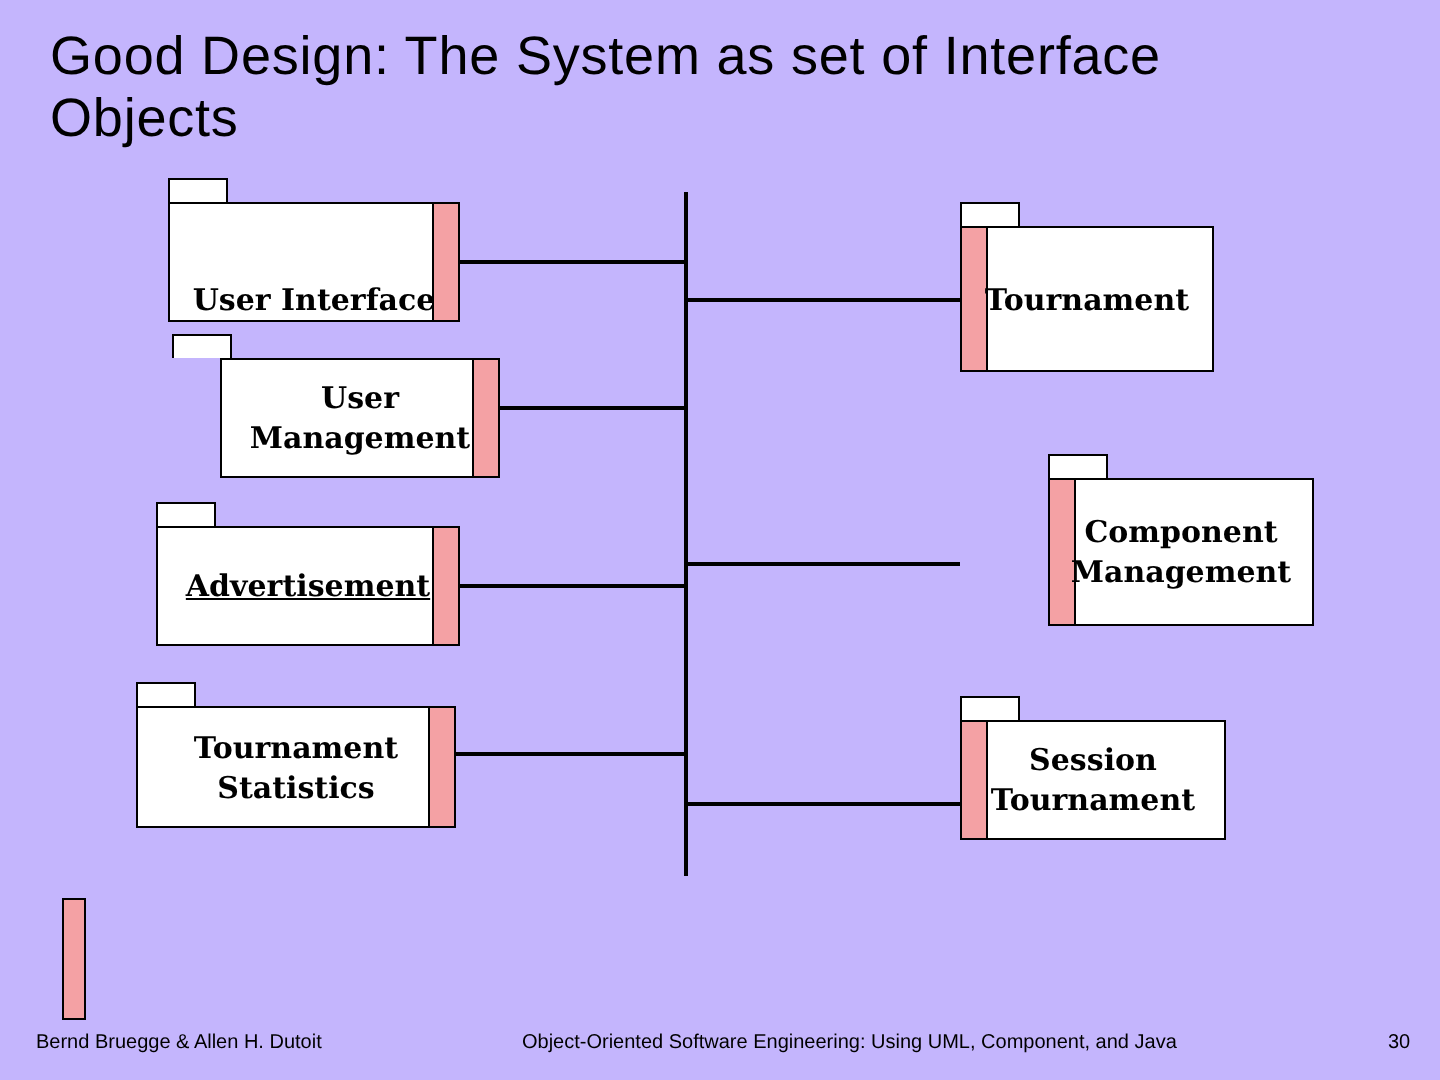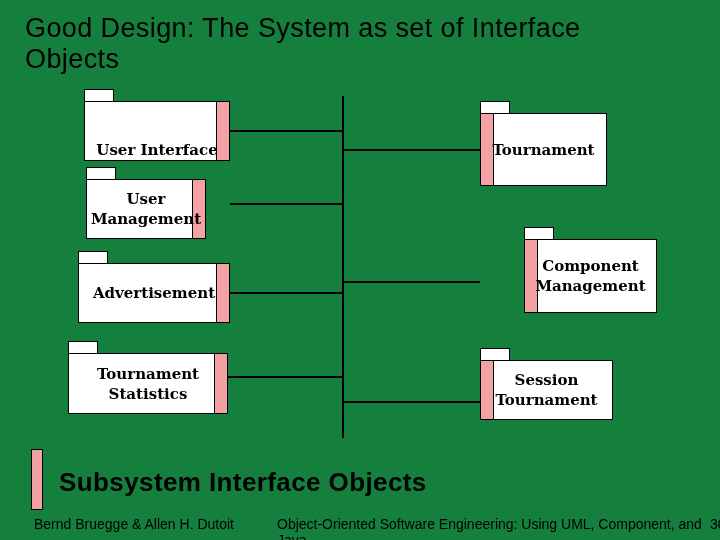--- a/index.html
+++ b/index.html
@@ -1,21 +1,21 @@
 <!DOCTYPE html>
 <html style="--pink: #F4A1A4; --line: #000000;"><head>
 <meta charset="utf-8">
 <style>
   :root{
     --pink:#F4A1A4;
     --line:#000000;
   }
   html,body{margin:0;padding:0;background:#fff;}
   .slide{
-    position:relative;width:720px;height:540px;background:#15803d;
+    position:relative;width:720px;height:540px;background:#c4b5fd;
     font-family:"Liberation Sans",sans-serif;color:#000;overflow:hidden;
   }
   .title{
     position:absolute;left:25px;top:13px;width:665px;
     font-size:27px;line-height:31px;font-weight:400;letter-spacing:.4px;
     white-space:pre-line;color:#000;
   }
   
   .pkg{position:absolute;}
   .pkg .tab{
@@ -40,21 +40,21 @@
   .hline{position:absolute;height:1.5px;background:var(--line);}
   .vline{position:absolute;width:1.5px;background:var(--line);}
   .caption-bar{
     position:absolute;left:31px;top:449px;width:12px;height:61px;
     background:var(--pink);border:1px solid var(--line);box-sizing:border-box;
   }
   .caption{
     position:absolute;left:59px;top:467px;
     font-size:26px;font-weight:bold;letter-spacing:.4px;color:#000;
   }
-  .footer span{position:absolute;top:516px;font-size:14px;color:#000;margin-left:16px;}
+  .footer span{position:absolute;top:516px;font-size:10px;color:#000;}
   .footer .f-left{left:18px;}
   .footer .f-center{left:261px;}
   .footer .f-page{left:694px;}
 </style>
 </head>
 <body>
 
 <div class="slide">
 
   <div class="title">Good Design: The System as set of Interface
@@ -72,30 +72,30 @@
   <div class="pkg bar-right" style="left:84px;top:89px;">
     <div class="tab"></div>
     <div class="body" style="width:146px;height:60px;align-items:flex-end;">
       <div class="bar"></div>
       <div class="label">User Interface</div>
     </div>
   </div>
 
   <div class="pkg bar-right" style="left:86px;top:167px;">
     <div class="tab"></div>
-    <div class="body" style="width:120px;height:60px;">
+    <div class="body" style="width:140px;height:60px;margin-left:24px;">
       <div class="bar"></div>
       <div class="label">User
 Management</div>
     </div>
   </div>
 
   <div class="pkg bar-right" style="left:78px;top:251px;">
     <div class="tab"></div>
-    <div class="body" style="width:152px;height:60px;">
+    <div class="body" style="width:152px;height:60px;text-decoration:underline;">
       <div class="bar"></div>
       <div class="label">Advertisement</div>
     </div>
   </div>
 
   <div class="pkg bar-right" style="left:68px;top:341px;">
     <div class="tab"></div>
     <div class="body" style="width:160px;height:61px;">
       <div class="bar"></div>
       <div class="label">Tournament
@@ -123,21 +123,20 @@
   <div class="pkg bar-left" style="left:480px;top:348px;">
     <div class="tab"></div>
     <div class="body" style="width:133px;height:60px;">
       <div class="bar"></div>
       <div class="label">Session
 Tournament</div>
     </div>
   </div>
 
   <div class="caption-bar"></div>
-  <div class="caption">Subsystem Interface Objects</div>
 
   <div class="footer">
     <span class="f-left">Bernd Bruegge &amp; Allen H. Dutoit</span>
     <span class="f-center">Object-Oriented Software Engineering: Using UML, Component, and Java</span>
     <span class="f-page">30</span>
   </div>
 
 </div>
 
 </body></html>

